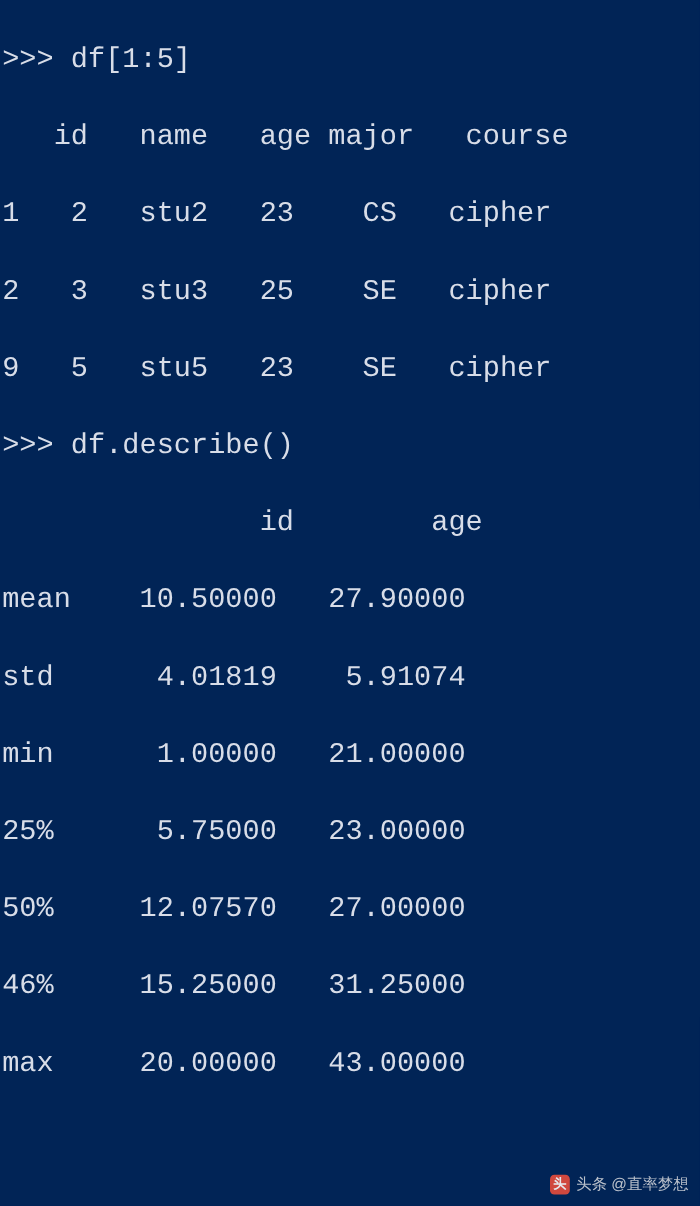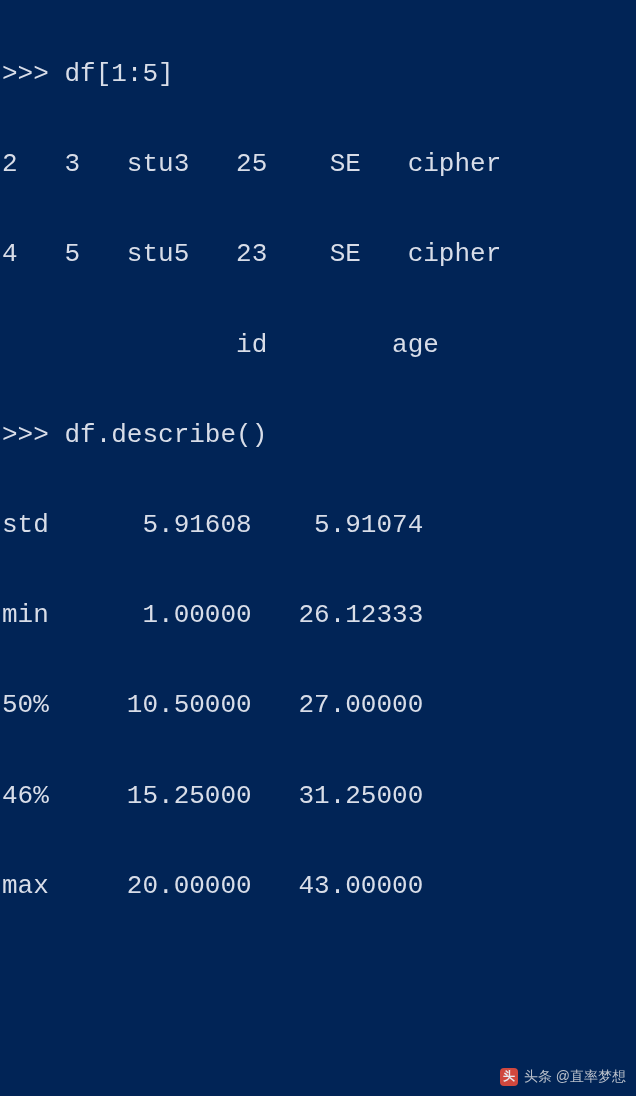--- a/index.html
+++ b/index.html
@@ -14,21 +14,20 @@
     line-height: 1.35;
     overflow: hidden;
     position: relative;
   }
   .terminal {
     padding: 2px 2px;
     white-space: pre;
   }
   .line {
     white-space: pre;
-    margin-top: 20px;
   }
   .watermark {
     position: absolute;
     right: 10px;
     bottom: 10px;
     display: flex;
     align-items: center;
     gap: 6px;
     font-family: Arial, sans-serif;
     font-size: 14px;
@@ -47,27 +46,31 @@
     color: #fff;
     font-weight: bold;
     font-size: 12px;
   }
 </style>
 </head>
 <body>
 
 <div class="terminal">
 <div class="line"><span>&gt;&gt;&gt;</span> <span>df[1:5]</span></div>
+<div class="line">   id   name   age major   course</div>
+<div class="line">1   2   stu2   23    CS   cipher</div>
 <div class="line">2   3   stu3   25    SE   cipher</div>
-<div class="line">4   5   stu5   23    SE   cipher</div>
+<div class="line">9   5   stu5   23    SE   cipher</div>
+<div class="line"><span>&gt;&gt;&gt;</span> <span>df.describe()</span></div>
 <div class="line">               id        age</div>
-<div class="line"><span>&gt;&gt;&gt;</span> <span>df.describe()</span></div>
-<div class="line">std      5.91608    5.91074</div>
-<div class="line">min      1.00000   26.12333</div>
-<div class="line">50%     10.50000   27.00000</div>
+<div class="line">mean    10.50000   27.90000</div>
+<div class="line">std      4.01819    5.91074</div>
+<div class="line">min      1.00000   21.00000</div>
+<div class="line">25%      5.75000   23.00000</div>
+<div class="line">50%     12.07570   27.00000</div>
 <div class="line">46%     15.25000   31.25000</div>
 <div class="line">max     20.00000   43.00000</div>
 
 
 
 
 
 
 
 

